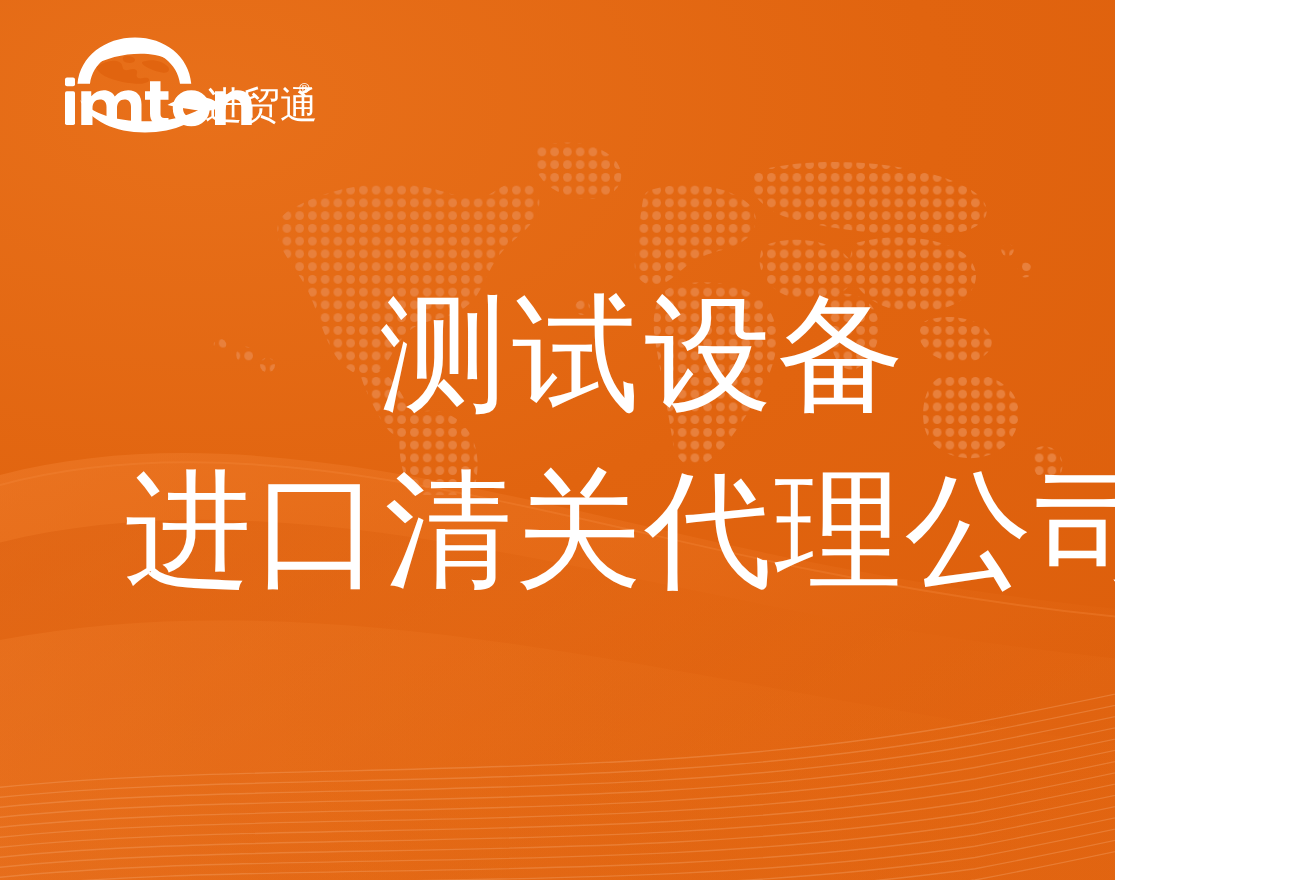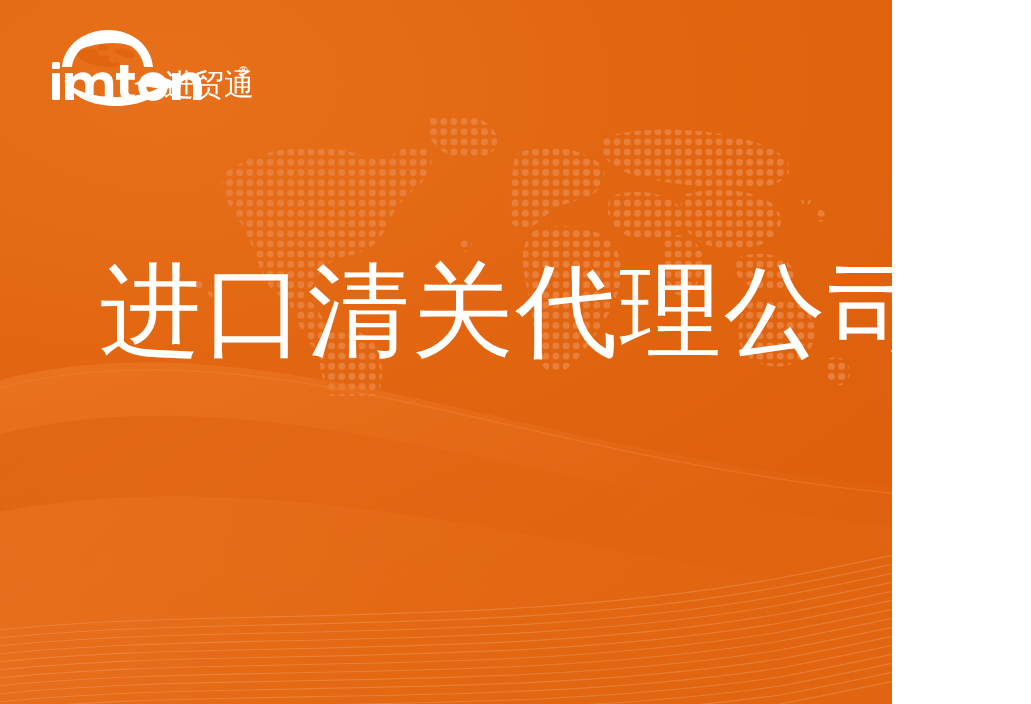--- a/index.html
+++ b/index.html
@@ -85,21 +85,21 @@
     user-select: none;
   }
   .headline .l1 {
     display: block;
     font-size: 102px;
     letter-spacing: 4px;
   }
   .headline .l2 {
     display: block;
     font-size: 102px;
-    margin-top: 28px;
+    margin-top: 39px;
     letter-spacing: 2px;
   }
 
   
   .tel {
     position: absolute;
     right: 34px;
     bottom: 38px;
     color: #ffffff;
     font-size: 26px;
@@ -275,17 +275,18 @@
                  h-8.4 V58.8 c0,-4.2 -2,-6.2 -5.6,-6.2 -4,0 -6.8,2.8 -6.8,7.4 V73 H134 Z"></path>
       </g>
 
       <text x="166" y="70" font-family="'DejaVu Sans', sans-serif" font-size="0" fill="#ffffff"></text>
     </svg>
     <div style="position:absolute; left:126px; top:43px; color:#ffffff; font-size:30px; letter-spacing:0px; font-family:'DejaVu Sans', sans-serif; line-height:1; white-space:nowrap;">进贸通</div>
     <div style="position:absolute; left:200px; top:38px; color:#ffffff; font-size:11px; font-family:'DejaVu Sans', sans-serif; line-height:1;">®</div>
   </div>
 
   <div class="headline">
+    <span class="l1">测试设备</span>
     <span class="l2">进口清关代理公司</span>
   </div>
 
 
 </div>
 
 </body></html>

